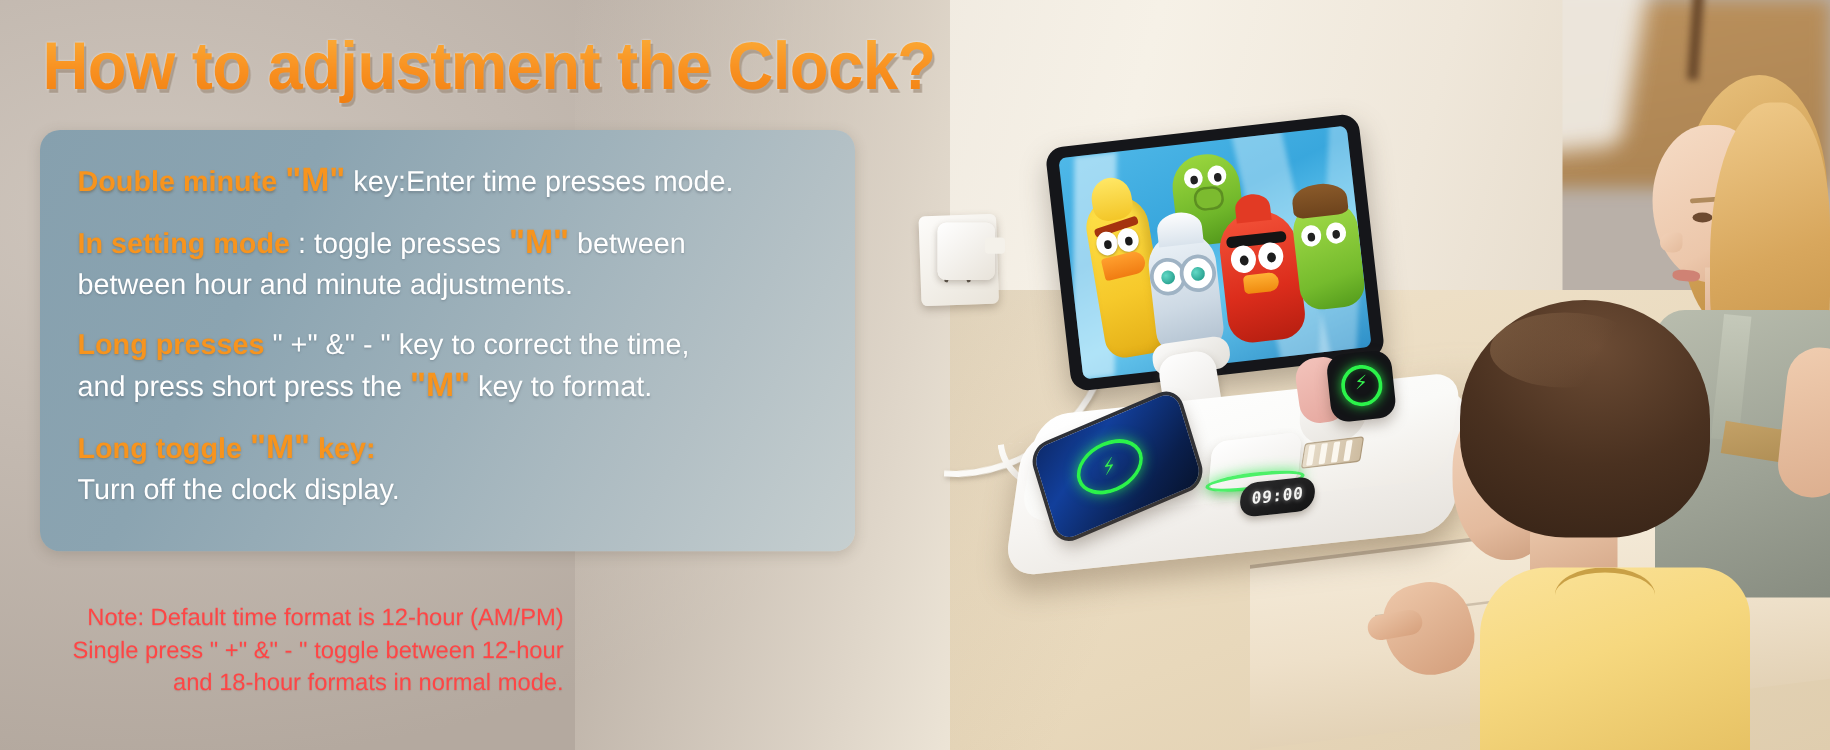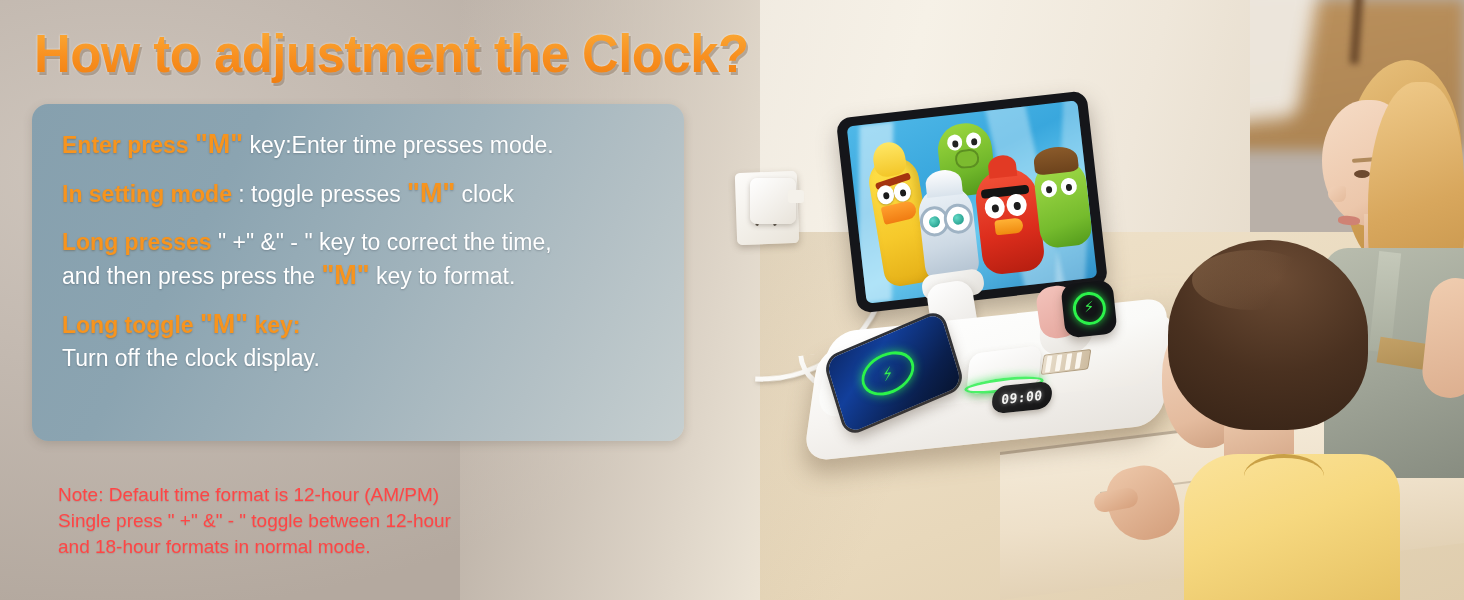--- a/index.html
+++ b/index.html
@@ -397,20 +397,21 @@
   .blk:last-child{ margin-bottom:0; }
   .o{ color:#F7941E; font-weight:bold; text-shadow:0 1px 2px rgba(80,60,30,.35); }
   .om{ color:#F7941E; font-weight:bold; font-size:27px; }
 
   
   .note{
     position:absolute; left:58px; top:482px;
     color:#FF4545; font-size:19px; line-height:26px;
     text-shadow:0 1px 1px rgba(120,60,60,.18);
     white-space:nowrap;
+    text-align:right;
   }
 </style>
 </head>
 <body>
 
 <div class="stage">
 
   <div class="scene">
 
     <div class="room-floor"></div>
@@ -533,30 +534,31 @@
       <div class="boy-hand"></div>
       <div class="boy-finger"></div>
     </div>
   </div>
 
   <div class="title">How to adjustment the Clock?</div>
 
   <div class="panel">
 
     <div class="blk">
-      <div class="line"><span class="o">Enter press</span> <span class="om">"M"</span><span> key:Enter time presses mode.</span></div>
+      <div class="line"><span class="o">Double minute</span> <span class="om">"M"</span><span> key:Enter time presses mode.</span></div>
     </div>
 
     <div class="blk">
-      <div class="line"><span class="o">In setting mode</span><span> : toggle presses </span><span class="om">"M"</span><span> clock</span></div>
+      <div class="line"><span class="o">In setting mode</span><span> : toggle presses </span><span class="om">"M"</span><span> between</span></div>
+      <div class="line">between hour and minute adjustments.</div>
     </div>
 
     <div class="blk">
       <div class="line"><span class="o">Long presses</span><span> " +" &amp;" - " key to correct the time,</span></div>
-      <div class="line"><span>and then press press the </span><span class="om">"M"</span><span>  key to format.</span></div>
+      <div class="line"><span>and press short press the </span><span class="om">"M"</span><span>  key to format.</span></div>
     </div>
 
     <div class="blk">
       <div class="line"><span class="o">Long toggle</span> <span class="om">"M"</span><span class="o"> key:</span></div>
       <div class="line">Turn off the clock display.</div>
     </div>
   </div>
 
   <div class="note">
     <div>Note:  Default time format is 12-hour (AM/PM)</div>

